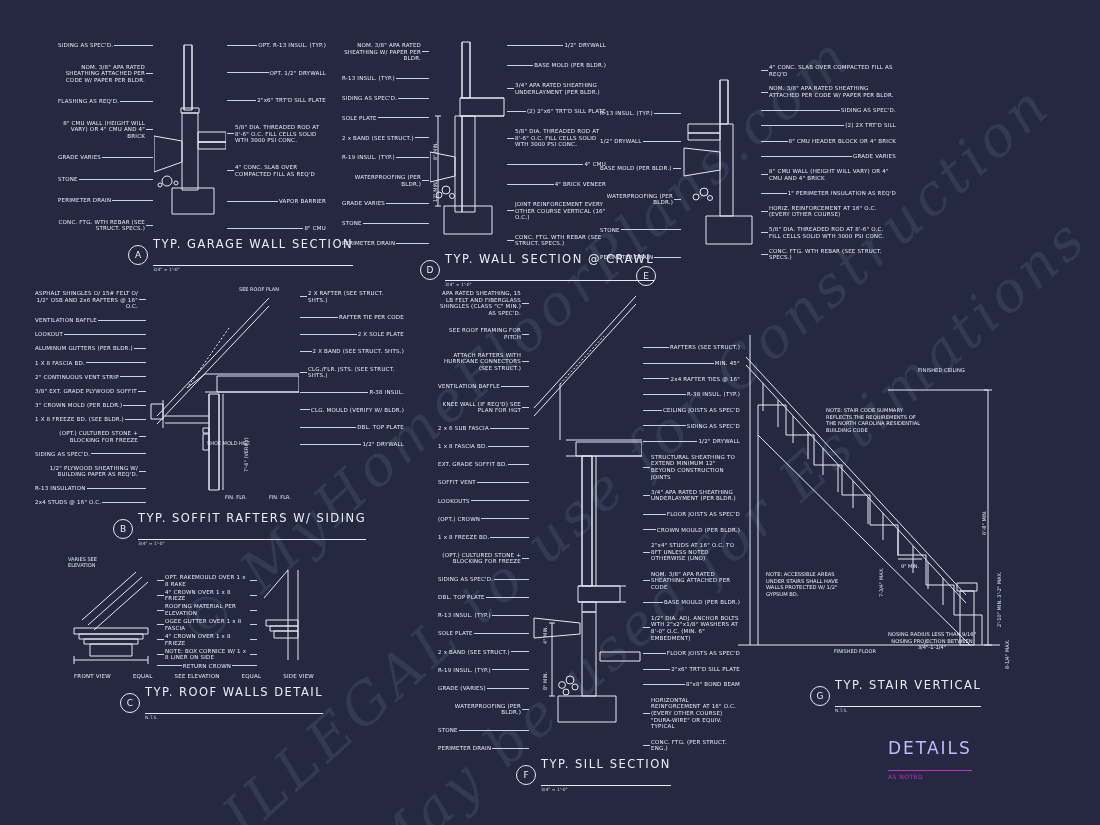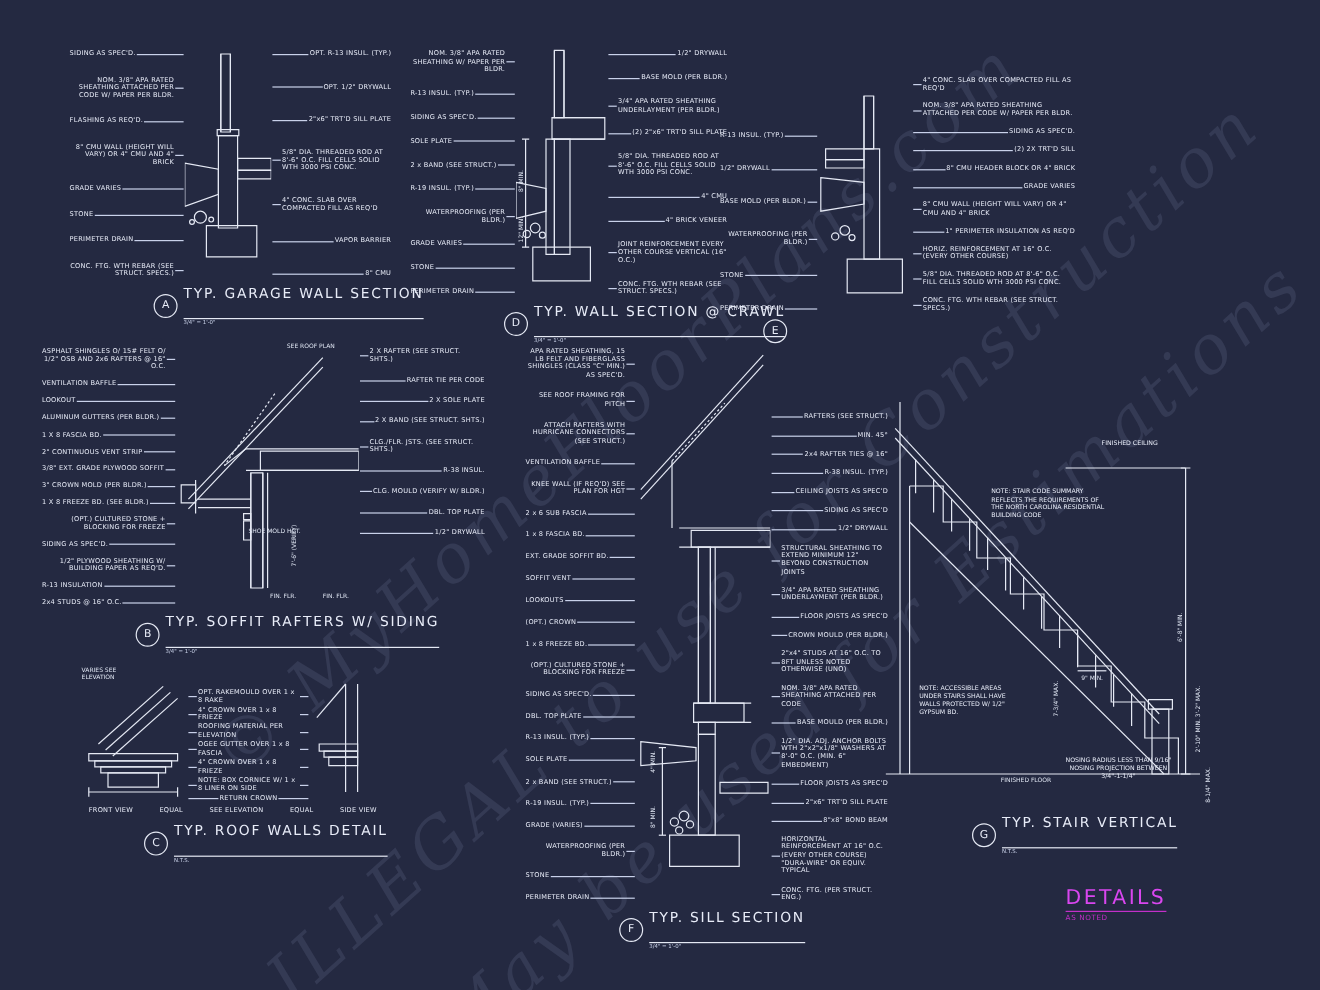--- a/index.html
+++ b/index.html
@@ -26,22 +26,22 @@
   .tscale{font-size:4.5px;margin-top:1px;color:#cbd3ea;}
   .note{position:absolute;font-size:5.2px;line-height:1.25;color:#e8ecf8;}
   .dim{position:absolute;font-size:5px;color:#dfe5f2;white-space:nowrap;}
   .rot{transform:rotate(-90deg);transform-origin:left top;}
   
   .wm{position:absolute;font-family:"DejaVu Serif",serif;font-style:italic;
       font-size:56px;letter-spacing:5px;white-space:nowrap;color:rgba(175,185,220,0.12);
       transform:rotate(-42deg);transform-origin:left top;pointer-events:none;}
   
   .details-block{position:absolute;left:888px;top:738px;}
-  .details-title{font-size:17px;letter-spacing:2px;color:#d946ef;
-                 border-bottom:1.5px solid #c32fc9;padding-bottom:1px;}
+  .details-title{font-size:17px;letter-spacing:2px;color:#c4b5fd;
+                 border-bottom:1.5px solid #c32fc9;padding-bottom:12px;}
   .details-sub{font-size:6px;color:#c32fc9;margin-top:2px;letter-spacing:.5px;}
 </style>
 </head>
 <body>
 
 <svg width="0" height="0" style="position:absolute">
   <defs>
     <pattern id="pIns" width="6" height="7" patternUnits="userSpaceOnUse">
       <path d="M0 7 L3 0 L6 7" fill="none" stroke="#cfd7ee" stroke-width="0.6"></path>
     </pattern>

